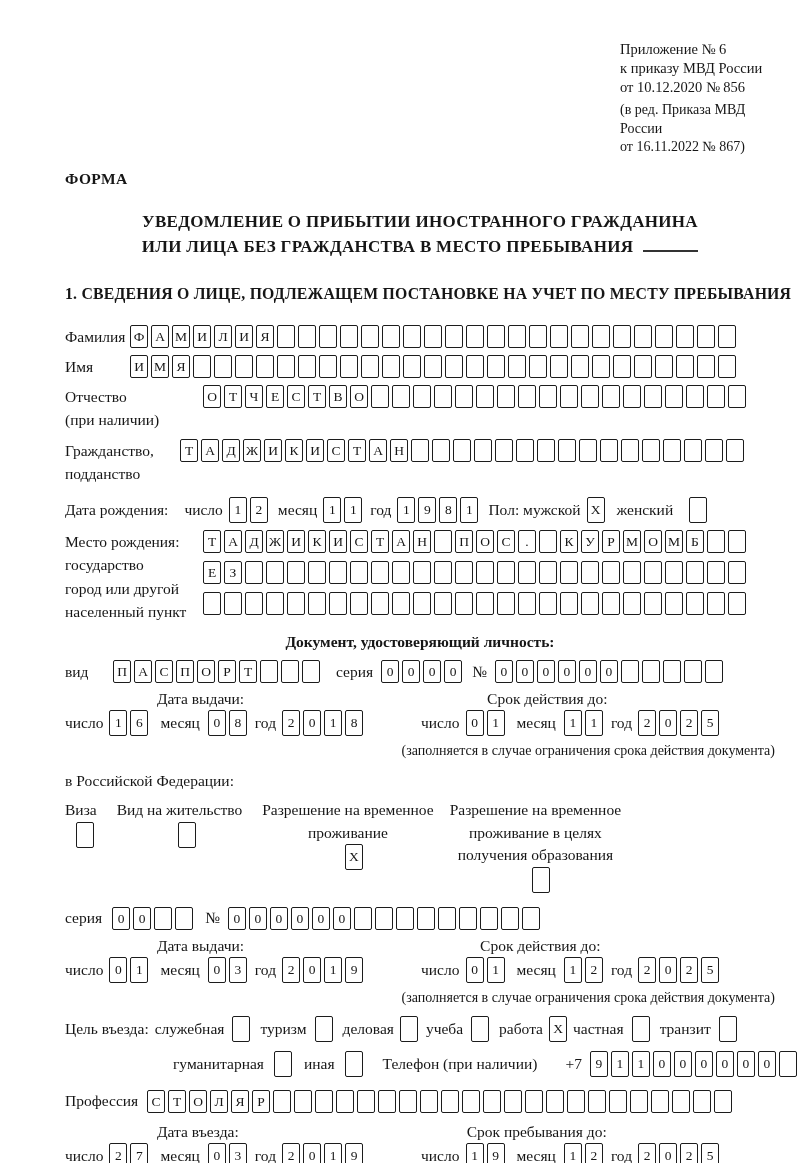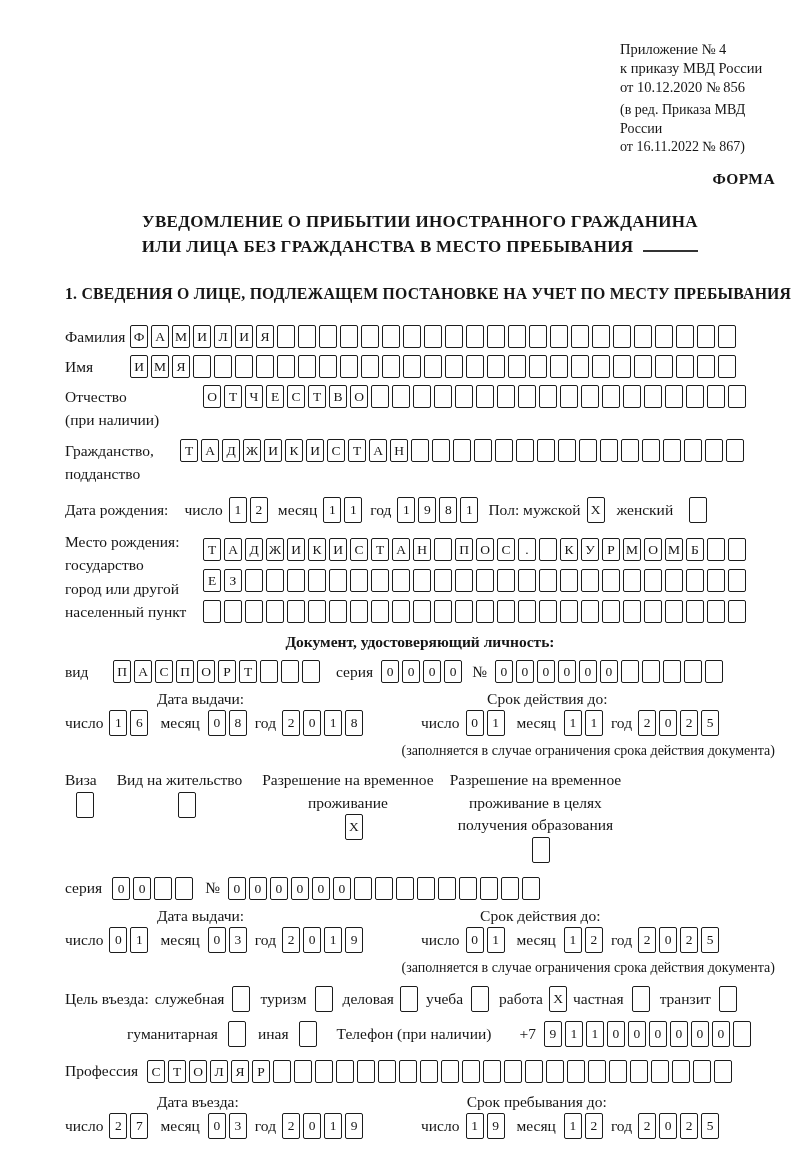--- a/index.html
+++ b/index.html
@@ -6,21 +6,21 @@
   .page{
     position:relative;
     width:800px;min-height:1163px;box-sizing:border-box;
     background:#fff;color:#161616;
     font-family:"Liberation Serif","DejaVu Serif",serif;
     padding:40px 25px 30px 65px;
   }
   
   .appendix{margin-left:555px;font-size:14.5px;line-height:1.32;}
   .appendix .note{margin-top:4px;font-size:14px;line-height:1.3;}
-  .forma{text-align:right;font-weight:bold;font-size:15.5px;margin-top:14px;letter-spacing:.4px;}
+  .forma{font-weight:bold;font-size:15.5px;margin-top:14px;letter-spacing:.4px;}
   .title{margin-top:22px;text-align:center;font-weight:bold;font-size:17px;line-height:1.45;letter-spacing:.3px;}
   .blank-line{display:inline-block;width:55px;border-bottom:2.5px solid #333;height:12px;margin-left:10px;}
   .section-h{margin-top:26px;margin-bottom:22px;font-weight:bold;font-size:15.8px;letter-spacing:.2px;white-space:nowrap;}
   
   .row{display:flex;align-items:center;margin-bottom:7px;}
   .row.top{align-items:flex-start;}
   .lbl{font-size:15.5px;white-space:nowrap;}
   .lblcol{display:flex;flex-direction:column;font-size:15.5px;line-height:1.5;flex:none;}
   .w65{width:65px;flex:none;}
   .w115{width:115px;flex:none;justify-content:space-between;}
@@ -50,21 +50,21 @@
   .opt{display:flex;align-items:center;flex-direction:column;}
   .opt .txt{font-size:15.5px;text-align:center;line-height:1.45;}
   .cells[data-interactable="true"]{cursor:text;}
 </style>
 </head>
 <body>
 
 <div class="page" data-interactable="false">
 
   <div class="appendix" data-interactable="false">
-    <div data-interactable="false">Приложение № 4</div>
+    <div data-interactable="false">Приложение № 6</div>
     <div data-interactable="false">к приказу МВД России</div>
     <div data-interactable="false">от 10.12.2020 № 856</div>
     <div class="note">
       <div data-interactable="false">(в ред. Приказа МВД России</div>
       <div data-interactable="false">от 16.11.2022 № 867)</div>
     </div>
   </div>
 
   <div class="forma" data-interactable="false">ФОРМА</div>
 
@@ -240,21 +240,21 @@
     <span class="lbl gap10" data-interactable="false">Пол: мужской</span>
     <span class="cells cb gap6" data-interactable="true">
         <span class="cell" data-interactable="true">X</span>
       </span>
     <span class="lbl gap12" data-interactable="false">женский</span>
     <span class="cells cb gap16" data-interactable="true">
         <span class="cell" data-interactable="true"></span>
       </span>
   </div>
 
-  <div class="row top" style="align-items:flex-end;" data-interactable="false">
+  <div class="row top" style="" data-interactable="false">
     <span class="lblcol w138">
       <span data-interactable="false">Место рождения:</span>
       <span data-interactable="false">государство</span>
       <span data-interactable="false">город или другой</span>
       <span data-interactable="false">населенный пункт</span>
     </span>
     <span class="stack">
       <span class="cells" data-interactable="true">
           <span class="cell" data-interactable="true">Т</span>
           <span class="cell" data-interactable="true">А</span>
@@ -422,20 +422,21 @@
           <span class="cell" data-interactable="true">2</span>
           <span class="cell" data-interactable="true">0</span>
           <span class="cell" data-interactable="true">2</span>
           <span class="cell" data-interactable="true">5</span>
         </span>
     </span>
   </div>
 
   <div class="note-r" data-interactable="false">(заполняется в случае ограничения срока действия документа)</div>
 
+  <div class="para" data-interactable="false">в Российской Федерации:</div>
 
   <div class="optrow" data-interactable="false">
     <span class="opt" data-interactable="false">
       <span class="txt" data-interactable="false">Виза</span>
       <span class="cells cb gap8" data-interactable="true">
           <span class="cell" data-interactable="true"></span>
         </span>
     </span>
     <span class="opt gap20" data-interactable="false">
       <span class="txt" data-interactable="false">Вид на жительство</span>
@@ -566,21 +567,21 @@
     <span class="cells cb gap8" data-interactable="true">
         <span class="cell" data-interactable="true"></span>
       </span>
     <span class="lbl gap10" data-interactable="false">транзит</span>
     <span class="cells cb gap8" data-interactable="true">
         <span class="cell" data-interactable="true"></span>
       </span>
   </div>
 
   <div class="row" style="margin-top:9px;" data-interactable="false">
-    <span class="lbl" style="margin-left:62px;" data-interactable="false">гуманитарная</span>
+    <span class="lbl" style="margin-left:108px;" data-interactable="false">гуманитарная</span>
     <span class="cells cb gap10" data-interactable="true">
         <span class="cell" data-interactable="true"></span>
       </span>
     <span class="lbl gap12" data-interactable="false">иная</span>
     <span class="cells cb gap10" data-interactable="true">
         <span class="cell" data-interactable="true"></span>
       </span>
     <span class="lbl gap20" data-interactable="false">Телефон (при наличии)</span>
     <span class="lbl" style="margin-left:28px;" data-interactable="false">+7</span>
     <span class="cells cb gap8" data-interactable="true">

